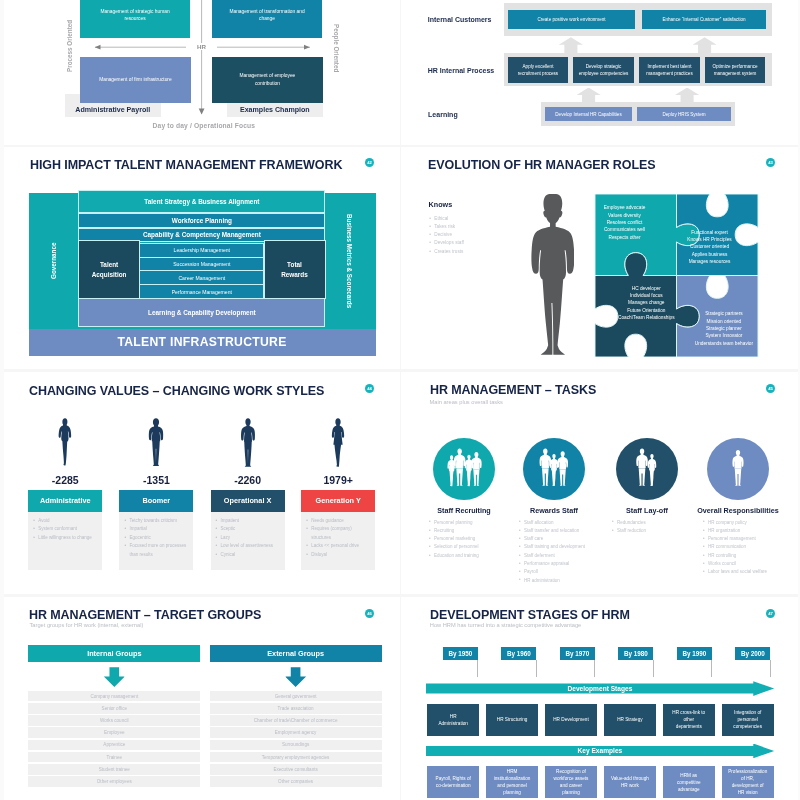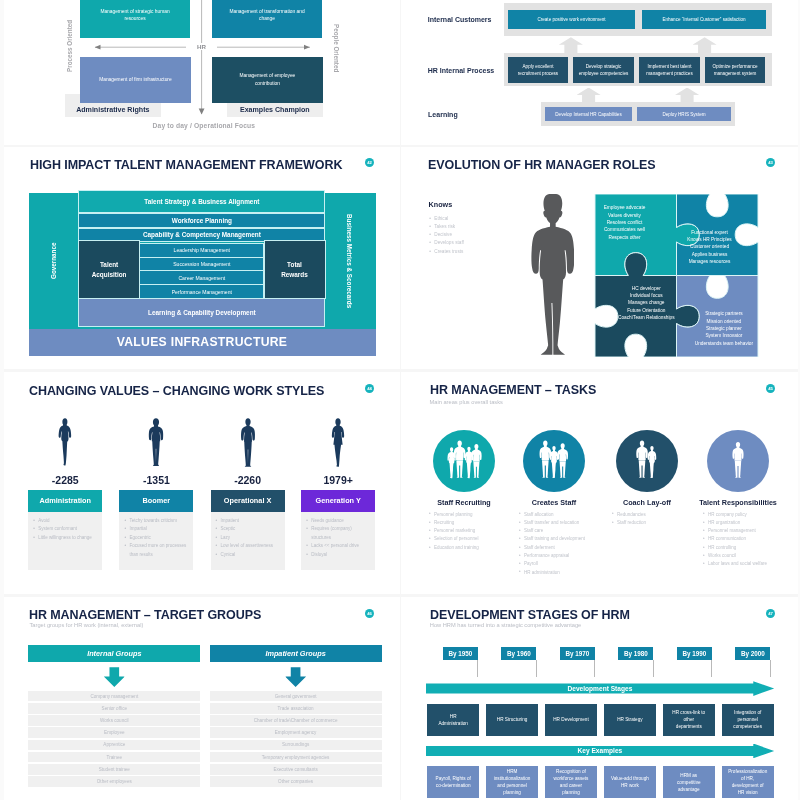--- a/index.html
+++ b/index.html
@@ -115,21 +115,21 @@
         color:#fff;font-size:7.3px;font-weight:bold;}
 .s5-body{position:absolute;left:0;top:100px;width:74px;height:58.8px;background:#f0f0f0;}
 .s5-body ul{margin:0;padding:5px 3px 0 10px;list-style:none;}
 .s5-body li{font-size:4.5px;line-height:8.5px;color:#b9bcc4;position:relative;}
 .s5-body li:before{content:"\2022";position:absolute;left:-5px;}
 
 
 .s6-title{left:28.5px;top:10.5px;font-size:13.4px;letter-spacing:-0.1px;transform-origin:left top;transform:scaleX(0.935);}
 .s6-sub{left:28.5px;top:27.5px;font-size:5.7px;}
 .s6-badge{left:365.1px;top:12px;width:9px;height:9px;font-size:4.2px;}
-.s6-cols{position:absolute;left:0;top:5px;width:399px;height:225px;}
+.s6-cols{position:absolute;left:0;top:13px;width:399px;height:225px;}
 .s6-col{position:absolute;top:53px;width:90px;}
 .s6-col0{left:18px;}
 .s6-col1{left:108px;}
 .s6-col2{left:201px;}
 .s6-col3{left:292px;}
 .s6-circ{position:absolute;left:45px;top:0;transform:translateX(-50%);width:62px;height:62px;border-radius:50%;}
 .s6-circ svg{width:62px;height:62px;display:block;}
 .s6-lab{position:absolute;left:0;top:68px;width:90px;text-align:center;font-size:7.2px;font-weight:bold;color:#17213f;}
 .s6-list{position:absolute;left:10px;top:81px;width:100px;margin:0;padding:0 0 0 5px;list-style:none;}
 .s6-list li{font-size:4.5px;line-height:8.3px;color:#c1c4cb;position:relative;}
@@ -137,21 +137,21 @@
 
 
 .s7-title{left:29.3px;top:10.5px;font-size:13.4px;letter-spacing:-0.1px;transform-origin:left top;transform:scaleX(0.935);}
 .s7-sub{left:29.5px;top:25.7px;font-size:5.7px;}
 .s7-badge{left:365.1px;top:12px;width:9px;height:9px;font-size:4.2px;}
 .s7-cols{position:absolute;left:0;top:0;width:399px;height:201px;}
 .s7-col{position:absolute;top:48px;width:172px;}
 .s7-col0{left:28.3px;}
 .s7-col1{left:209.6px;}
 .s7-head{position:absolute;left:0;top:0;width:172px;height:17.1px;display:flex;align-items:center;justify-content:center;
-         color:#fff;font-size:7.3px;font-weight:bold;font-style:italic;}
+         color:#fff;font-size:7.3px;font-weight:bold;}
 .s7-arrow{position:absolute;left:50%;top:22.6px;transform:translateX(-50%);width:21px;height:19.8px;
   clip-path:polygon(27% 0,73% 0,73% 47%,100% 47%,50% 100%,0 47%,27% 47%);}
 .s7-rows{position:absolute;left:0;top:46.3px;width:172px;}
 .s7-row{width:172px;height:10.6px;margin-bottom:1.6px;background:#f0f0f0;display:flex;align-items:center;
         justify-content:center;font-size:4.6px;color:#b9bcc4;}
 
 
 .s8-title{left:28.5px;top:10.5px;font-size:13.4px;letter-spacing:-0.1px;transform-origin:left top;transform:scaleX(0.935);}
 .s8-sub{left:28.8px;top:25.7px;font-size:5.7px;}
 .s8-badge{left:365.1px;top:12px;width:9px;height:9px;font-size:4.2px;}
@@ -209,21 +209,21 @@
    </g>
   </svg>
   <div class="s1-hrlabel">HR</div>
   <div class="s1-left vrot">Process Oriented</div>
   <div class="s1-right vrotd">People Oriented</div>
   <div class="s1-bottom">Day to day / Operational Focus</div>
   <div class="bx s1-b0">Management of strategic human resources</div>
   <div class="bx s1-b1">Management of transformation  and change</div>
   <div class="bx s1-b2">Management of firm infrastructure</div>
   <div class="bx s1-b3">Management of employee contribution</div>
-  <div class="s1-tag s1-tag0">Administrative Rights</div>
+  <div class="s1-tag s1-tag0">Administrative Payroll</div>
   <div class="s1-tag s1-tag1">Examples Champion</div>
  </div>
 </div>
 
 <div class="cell c1 r0">
  <div class="sl">
   <div class="s2-lbl s2-lbl0">Internal Customers</div>
   <div class="s2-lbl s2-lbl1">HR Internal Process</div>
   <div class="s2-lbl s2-lbl2">Learning</div>
   <div class="s2-band s2-band0"></div>
@@ -254,21 +254,21 @@
   <div class="bx s3-t0">Talent Strategy &amp; Business Alignment</div>
   <div class="bx s3-t1">Workforce Planning</div>
   <div class="bx s3-t2">Capability &amp; Competency Management</div>
   <div class="bx s3-ta">Talent Acquisition</div>
   <div class="bx s3-m0">Leadership Management</div>
   <div class="bx s3-m1">Succession Management</div>
   <div class="bx s3-m2">Career Management</div>
   <div class="bx s3-m3">Performance Management</div>
   <div class="bx s3-tr">Total Rewards</div>
   <div class="bx s3-lc">Learning &amp; Capability Development</div>
-  <div class="bx s3-inf">VALUES INFRASTRUCTURE</div>
+  <div class="bx s3-inf">TALENT INFRASTRUCTURE</div>
  </div>
 </div>
 
 <div class="cell c1 r1">
  <div class="sl">
   <div class="ttl s4-title">EVOLUTION OF HR MANAGER ROLES</div>
   <div class="badge s4-badge">43</div>
   <div class="s4-leadwrap">
   <div class="s4-lead">Knows</div>
   <ul class="s4-list">
@@ -332,21 +332,21 @@
   <div class="ttl s5-title">CHANGING VALUES – CHANGING WORK STYLES</div>
   <div class="badge s5-badge">44</div>
   <div class="s5-cols">
           <div class="s5-col s5-col0">
             <svg class="s5-fig" viewBox="0 0 100 228">
               <g fill="#1b3a5c">
                 <path d="M50 2 C43 2 38 8 38 17 C38 23 39 27 41 30 L41 35 C32 38 26 44 24 54 C22 63 21 74 21 82 C21 87 23 90 26 90 C29 90 31 87 31 82 C31 76 32 68 34 62 L36 62 C34 72 33 84 33 94 C33 100 35 104 38 106 C39 124 41 150 43 172 C44 186 45 198 45 206 L43 214 L48 216 L52 216 L54 206 C55 196 56 184 57 170 C58 150 59 126 60 108 C64 106 66 101 66 94 C66 84 65 72 63 62 L65 62 C67 68 68 76 68 82 C68 87 70 90 73 90 C76 90 78 87 78 82 C78 74 77 63 75 54 C73 44 67 38 58 35 L58 30 C60 27 61 23 61 17 C61 8 57 2 50 2 Z"></path>
               </g>
             </svg>
             <div class="s5-year">-2285</div>
-            <div class="s5-lab" style="background:#0FA8AC">Administration</div>
+            <div class="s5-lab" style="background:#0FA8AC">Administrative</div>
             <div class="s5-body">
               <ul>
                 <li>Avoid</li>
                 <li>System conformant</li>
                 <li>Little willingness to change</li>
               </ul>
             </div>
           </div>
           <div class="s5-col s5-col1">
             <svg class="s5-fig" viewBox="0 0 100 228">
@@ -383,21 +383,21 @@
               </ul>
             </div>
           </div>
           <div class="s5-col s5-col3">
             <svg class="s5-fig" viewBox="0 0 100 228">
               <g fill="#1b3a5c">
                 <path d="M50 2 C43 2 38 8 38 17 C38 23 39 28 42 31 L42 36 C33 39 27 45 25 55 C23 64 22 74 22 82 C22 87 24 90 27 90 C30 90 32 87 32 82 C32 77 33 70 34 64 L36 64 C34 74 33 85 32 96 L29 122 L71 122 L68 96 C67 85 66 74 64 64 L66 64 C67 70 68 77 68 82 C68 87 70 90 73 90 C76 90 78 87 78 82 C78 74 77 64 75 55 C73 45 67 39 58 36 L58 31 C61 28 62 23 62 17 C62 8 57 2 50 2 Z M34 122 C36 146 40 172 43 192 C44 202 45 210 45 214 L42 220 L49 222 L54 222 L55 212 C56 200 57 186 58 170 C60 154 62 136 64 122 Z"></path>
               </g>
             </svg>
             <div class="s5-year">1979+</div>
-            <div class="s5-lab" style="background:#6d28d9">Generation Y</div>
+            <div class="s5-lab" style="background:#ef4444">Generation Y</div>
             <div class="s5-body">
               <ul>
                 <li>Needs guidance</li>
                 <li>Requires (company) structures</li>
                 <li>Lacks &lt;&lt; personal drive</li>
                 <li>Disloyal</li>
               </ul>
             </div>
           </div>
         </div>
@@ -443,21 +443,21 @@
                   <path fill="#ffffff" d="M25 2 C20 2 17 6 17 12 C17 16 18 19 20 21 L20 24 C11 27 6 31 5 39 C4 46 4 54 5 60 C5 63 6 65 8 65 C10 65 11 63 11 60 C11 56 11 49 12 45 L13 45 C12 52 12 60 12 66 L12 72 L38 72 L38 66 C38 60 38 52 37 45 L38 45 C39 49 39 56 39 60 C39 63 40 65 42 65 C44 65 45 63 45 60 C46 54 46 46 45 39 C44 31 39 27 30 24 L30 21 C32 19 33 16 33 12 C33 6 30 2 25 2 Z M13 73 C14 87 15 104 16 117 C16 124 17 129 17 132 L14 136 L23 136 L23 129 C23 119 23 103 23 92 L27 92 C27 103 27 119 27 129 L27 136 L36 136 L33 132 C33 129 34 124 34 117 C35 104 36 87 37 73 Z"></path>
                 </g>
                 <g transform="translate(40.4,25.007999999999996) scale(0.384)">
                   <path fill="#ffffff" d="M25 2 C21 2 18 6 18 11 C18 15 19 18 21 20 L21 23 C13 26 9 30 8 38 C7 44 7 51 7 56 C7 59 8 61 10 61 C12 61 13 59 13 56 C13 53 13 48 14 44 L15 44 C14 51 13 58 13 65 C13 69 14 71 16 72 C17 84 18 100 19 113 C20 122 20 128 20 131 L18 135 L24 137 L28 137 L29 131 C29 124 30 113 31 102 C31 92 32 80 33 73 C35 72 37 69 37 65 C37 58 36 51 35 44 L36 44 C37 48 37 53 37 56 C37 59 38 61 40 61 C42 61 43 59 43 56 C43 51 43 44 42 38 C41 30 37 26 29 23 L29 20 C31 18 32 15 32 11 C32 6 29 2 25 2 Z"></path>
                 </g>
                 <g transform="translate(53.6,20.59199999999999) scale(0.41600000000000004)">
                   <path fill="#ffffff" d="M25 2 C20 2 17 6 17 12 C17 16 18 19 20 21 L20 24 C11 27 6 31 5 39 C4 46 4 54 5 60 C5 63 6 65 8 65 C10 65 11 63 11 60 C11 56 11 49 12 45 L13 45 C12 52 12 60 12 66 L12 72 L38 72 L38 66 C38 60 38 52 37 45 L38 45 C39 49 39 56 39 60 C39 63 40 65 42 65 C44 65 45 63 45 60 C46 54 46 46 45 39 C44 31 39 27 30 24 L30 21 C32 19 33 16 33 12 C33 6 30 2 25 2 Z M13 73 C14 87 15 104 16 117 C16 124 17 129 17 132 L14 136 L23 136 L23 129 C23 119 23 103 23 92 L27 92 C27 103 27 119 27 129 L27 136 L36 136 L33 132 C33 129 34 124 34 117 C35 104 36 87 37 73 Z"></path>
                 </g>
               </svg>
             </div>
-            <div class="s6-lab">Creates Staff</div>
+            <div class="s6-lab">Rewards Staff</div>
             <ul class="s6-list">
               <li>Staff allocation</li>
               <li>Staff transfer and relocation</li>
               <li>Staff care</li>
               <li>Staff training and development</li>
               <li>Staff deferment</li>
               <li>Performance appraisal</li>
               <li>Payroll</li>
               <li>HR administration</li>
             </ul>
@@ -466,35 +466,35 @@
             <div class="s6-circ" style="background:#22506A">
               <svg viewBox="0 0 100 100">
                 <g transform="translate(30.799999999999997,16.175999999999988) scale(0.44800000000000006)">
                   <path fill="#ffffff" d="M25 2 C20 2 17 6 17 12 C17 16 18 19 20 21 L20 24 C11 27 6 31 5 39 C4 46 4 54 5 60 C5 63 6 65 8 65 C10 65 11 63 11 60 C11 56 11 49 12 45 L13 45 C12 52 12 60 12 66 L12 72 L38 72 L38 66 C38 60 38 52 37 45 L38 45 C39 49 39 56 39 60 C39 63 40 65 42 65 C44 65 45 63 45 60 C46 54 46 46 45 39 C44 31 39 27 30 24 L30 21 C32 19 33 16 33 12 C33 6 30 2 25 2 Z M13 73 C14 87 15 104 16 117 C16 124 17 129 17 132 L14 136 L23 136 L23 129 C23 119 23 103 23 92 L27 92 C27 103 27 119 27 129 L27 136 L36 136 L33 132 C33 129 34 124 34 117 C35 104 36 87 37 73 Z"></path>
                 </g>
                 <g transform="translate(48.4,25.007999999999996) scale(0.384)">
                   <path fill="#ffffff" d="M25 2 C21 2 18 6 18 11 C18 15 19 18 21 20 L21 23 C13 26 9 30 8 38 C7 44 7 51 7 56 C7 59 8 61 10 61 C12 61 13 59 13 56 C13 53 13 48 14 44 L15 44 C14 51 13 58 13 65 C13 69 14 71 16 72 C17 84 18 100 19 113 C20 122 20 128 20 131 L18 135 L24 137 L28 137 L29 131 C29 124 30 113 31 102 C31 92 32 80 33 73 C35 72 37 69 37 65 C37 58 36 51 35 44 L36 44 C37 48 37 53 37 56 C37 59 38 61 40 61 C42 61 43 59 43 56 C43 51 43 44 42 38 C41 30 37 26 29 23 L29 20 C31 18 32 15 32 11 C32 6 29 2 25 2 Z"></path>
                 </g>
               </svg>
             </div>
-            <div class="s6-lab">Coach Lay-off</div>
+            <div class="s6-lab">Staff Lay-off</div>
             <ul class="s6-list">
               <li>Redundancies</li>
               <li>Staff reduction</li>
             </ul>
           </div>
           <div class="s6-col s6-col3">
             <div class="s6-circ" style="background:#6E8CC1">
               <svg viewBox="0 0 100 100">
                 <g transform="translate(39.2,18.383999999999993) scale(0.43200000000000005)">
                   <path fill="#ffffff" d="M25 2 C20 2 17 6 17 12 C17 16 18 19 20 21 L20 24 C11 27 6 31 5 39 C4 46 4 54 5 60 C5 63 6 65 8 65 C10 65 11 63 11 60 C11 56 11 49 12 45 L13 45 C12 52 12 60 12 66 L12 72 L38 72 L38 66 C38 60 38 52 37 45 L38 45 C39 49 39 56 39 60 C39 63 40 65 42 65 C44 65 45 63 45 60 C46 54 46 46 45 39 C44 31 39 27 30 24 L30 21 C32 19 33 16 33 12 C33 6 30 2 25 2 Z M13 73 C14 87 15 104 16 117 C16 124 17 129 17 132 L14 136 L23 136 L23 129 C23 119 23 103 23 92 L27 92 C27 103 27 119 27 129 L27 136 L36 136 L33 132 C33 129 34 124 34 117 C35 104 36 87 37 73 Z"></path>
                 </g>
               </svg>
             </div>
-            <div class="s6-lab">Talent Responsibilities</div>
+            <div class="s6-lab">Overall Responsibilities</div>
             <ul class="s6-list">
               <li>HR company policy</li>
               <li>HR organization</li>
               <li>Personnel management</li>
               <li>HR communication</li>
               <li>HR controlling</li>
               <li>Works council</li>
               <li>Labor laws and social welfare</li>
             </ul>
           </div>
@@ -516,21 +516,21 @@
               <div class="s7-row">Senior office</div>
               <div class="s7-row">Works council</div>
               <div class="s7-row">Employee</div>
               <div class="s7-row">Apprentice</div>
               <div class="s7-row">Trainee</div>
               <div class="s7-row">Student trainee</div>
               <div class="s7-row">Other employees</div>
             </div>
           </div>
           <div class="s7-col s7-col1">
-            <div class="s7-head" style="background:#1083A6">Impatient Groups</div>
+            <div class="s7-head" style="background:#1083A6">External Groups</div>
             <div class="s7-arrow" style="background:#1083A6"></div>
             <div class="s7-rows">
               <div class="s7-row">General government</div>
               <div class="s7-row">Trade association</div>
               <div class="s7-row">Chamber of trade\Chamber of commerce</div>
               <div class="s7-row">Employment agency</div>
               <div class="s7-row">Surroundings</div>
               <div class="s7-row">Temporary employment agencies</div>
               <div class="s7-row">Executive consultants</div>
               <div class="s7-row">Other companies</div>

